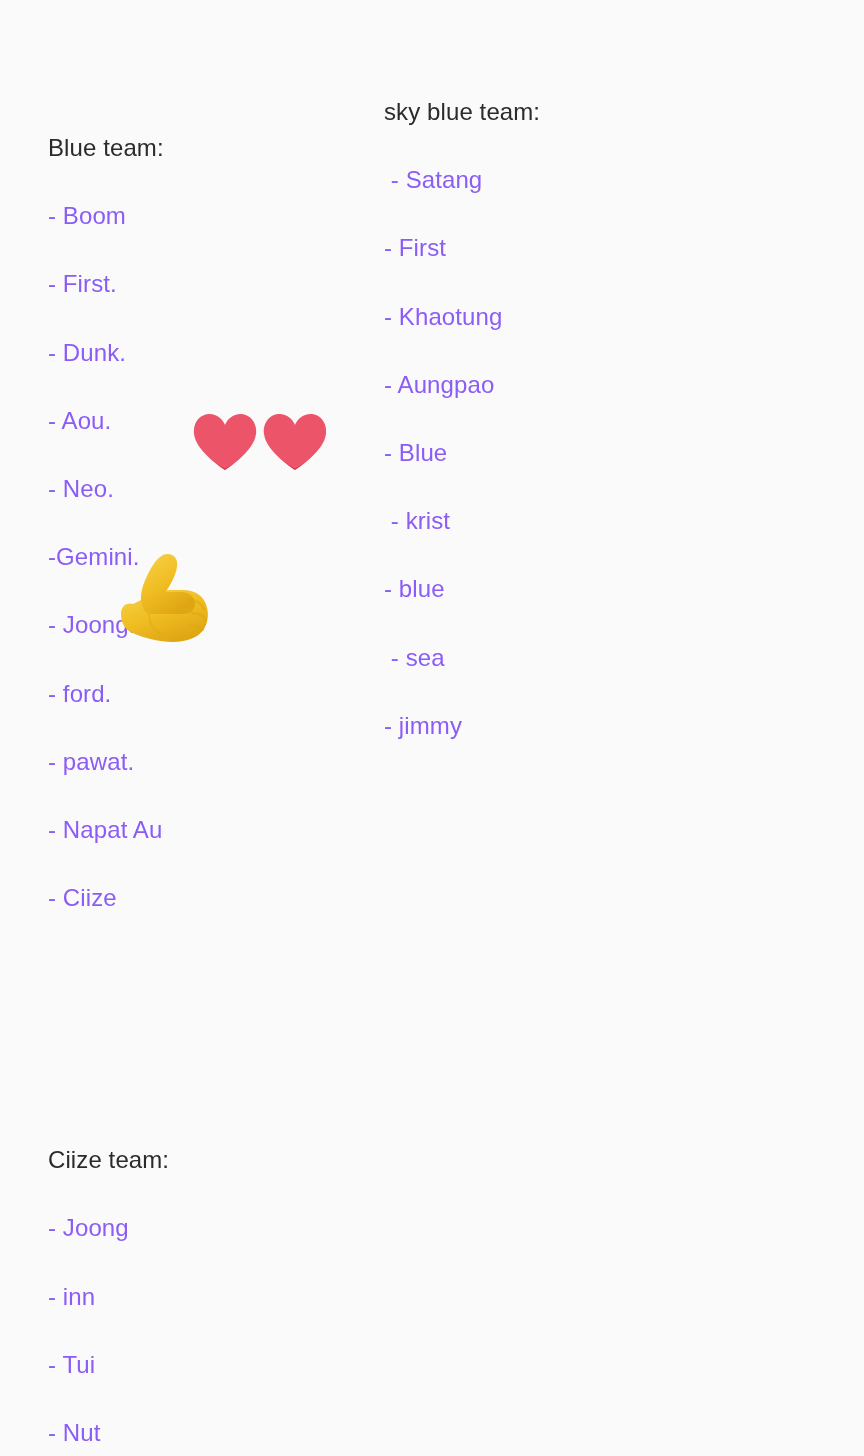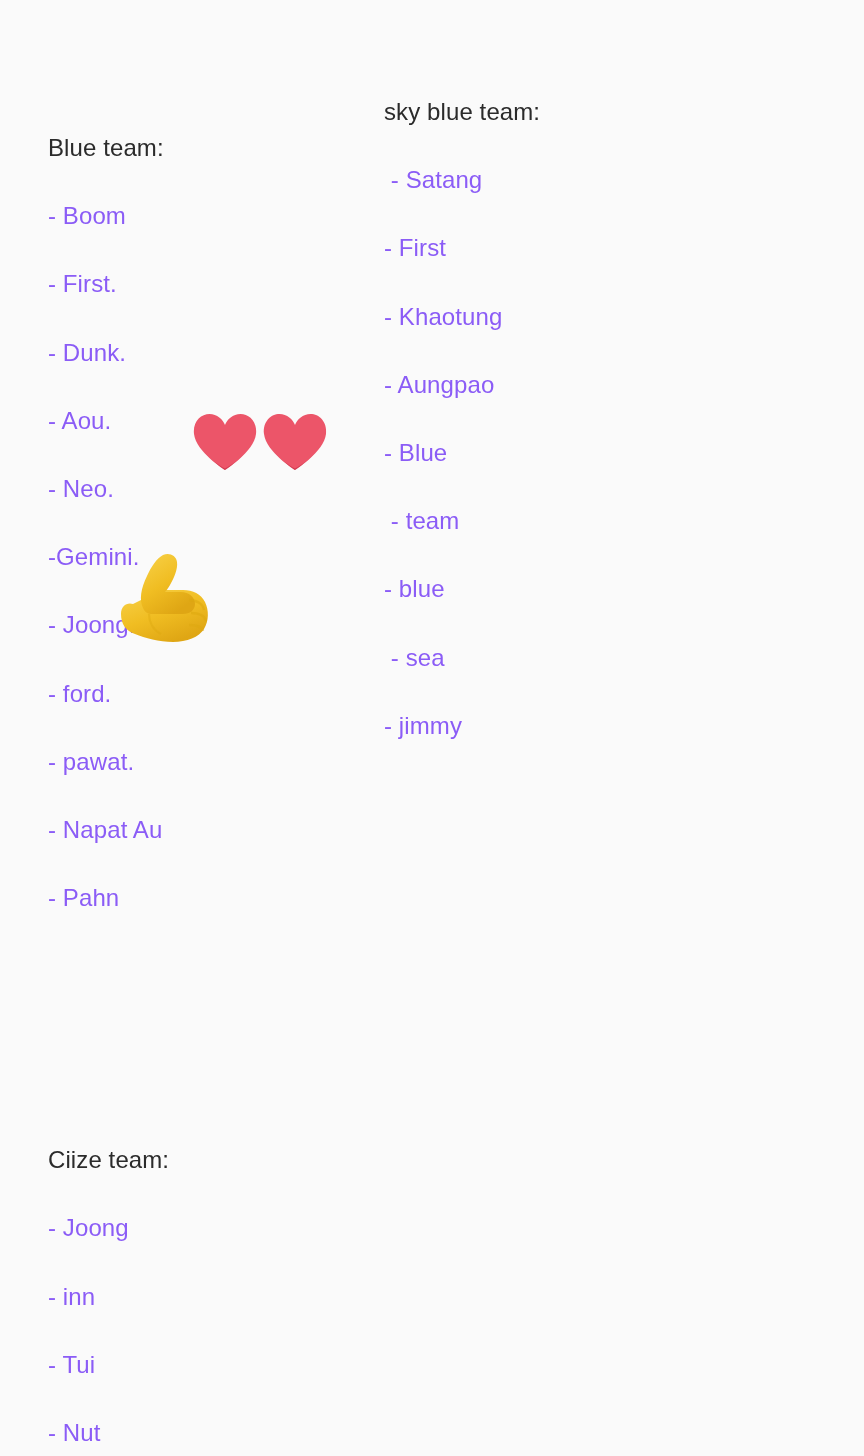--- a/index.html
+++ b/index.html
@@ -74,21 +74,21 @@
       <div class="line">- Boom</div>
       <div class="line">- First.</div>
       <div class="line">- Dunk.</div>
       <div class="line">- Aou.</div>
       <div class="line">- Neo.</div>
       <div class="line">-Gemini.</div>
       <div class="line">- Joong.</div>
       <div class="line">- ford.</div>
       <div class="line">- pawat.</div>
       <div class="line">- Napat Au</div>
-      <div class="line">- Pahn</div>
+      <div class="line">- Ciize</div>
     </div>
 
     <div class="spacer"></div>
 
     
     <div class="block">
       <div class="line heading">Ciize team:</div>
       <div class="line">- Joong</div>
       <div class="line">- inn</div>
       <div class="line">- Tui</div>
@@ -115,21 +115,21 @@
   </div>
 
   <div class="column" id="col-right">
     <div class="block">
       <div class="line heading">sky blue team:</div>
       <div class="line"> - Satang</div>
       <div class="line">- First</div>
       <div class="line">- Khaotung</div>
       <div class="line">- Aungpao</div>
       <div class="line">- Blue</div>
-      <div class="line"> - team</div>
+      <div class="line"> - krist</div>
       <div class="line">- blue</div>
       <div class="line"> - sea</div>
       <div class="line">- jimmy</div>
     </div>
   </div>
 
   <svg class="emoji" id="hearts" viewBox="0 0 136 60" aria-hidden="true">
     <g>
       <path d="M33 58 C33 58 4 40 2 22 C0.6 9.5 9 2 17.5 2 C25 2 31 7.5 33 13 C35 7.5 41 2 48.5 2 C57 2 65.4 9.5 64 22 C62 40 33 58 33 58 Z" fill="#ec5569"></path>
       <path d="M33 58 C33 58 22 51 13 41 C19 48 27 53.5 33 56.5 C39 53.5 47 48 53 41 C44 51 33 58 33 58 Z" fill="#c9334a" opacity="0.75"></path>

